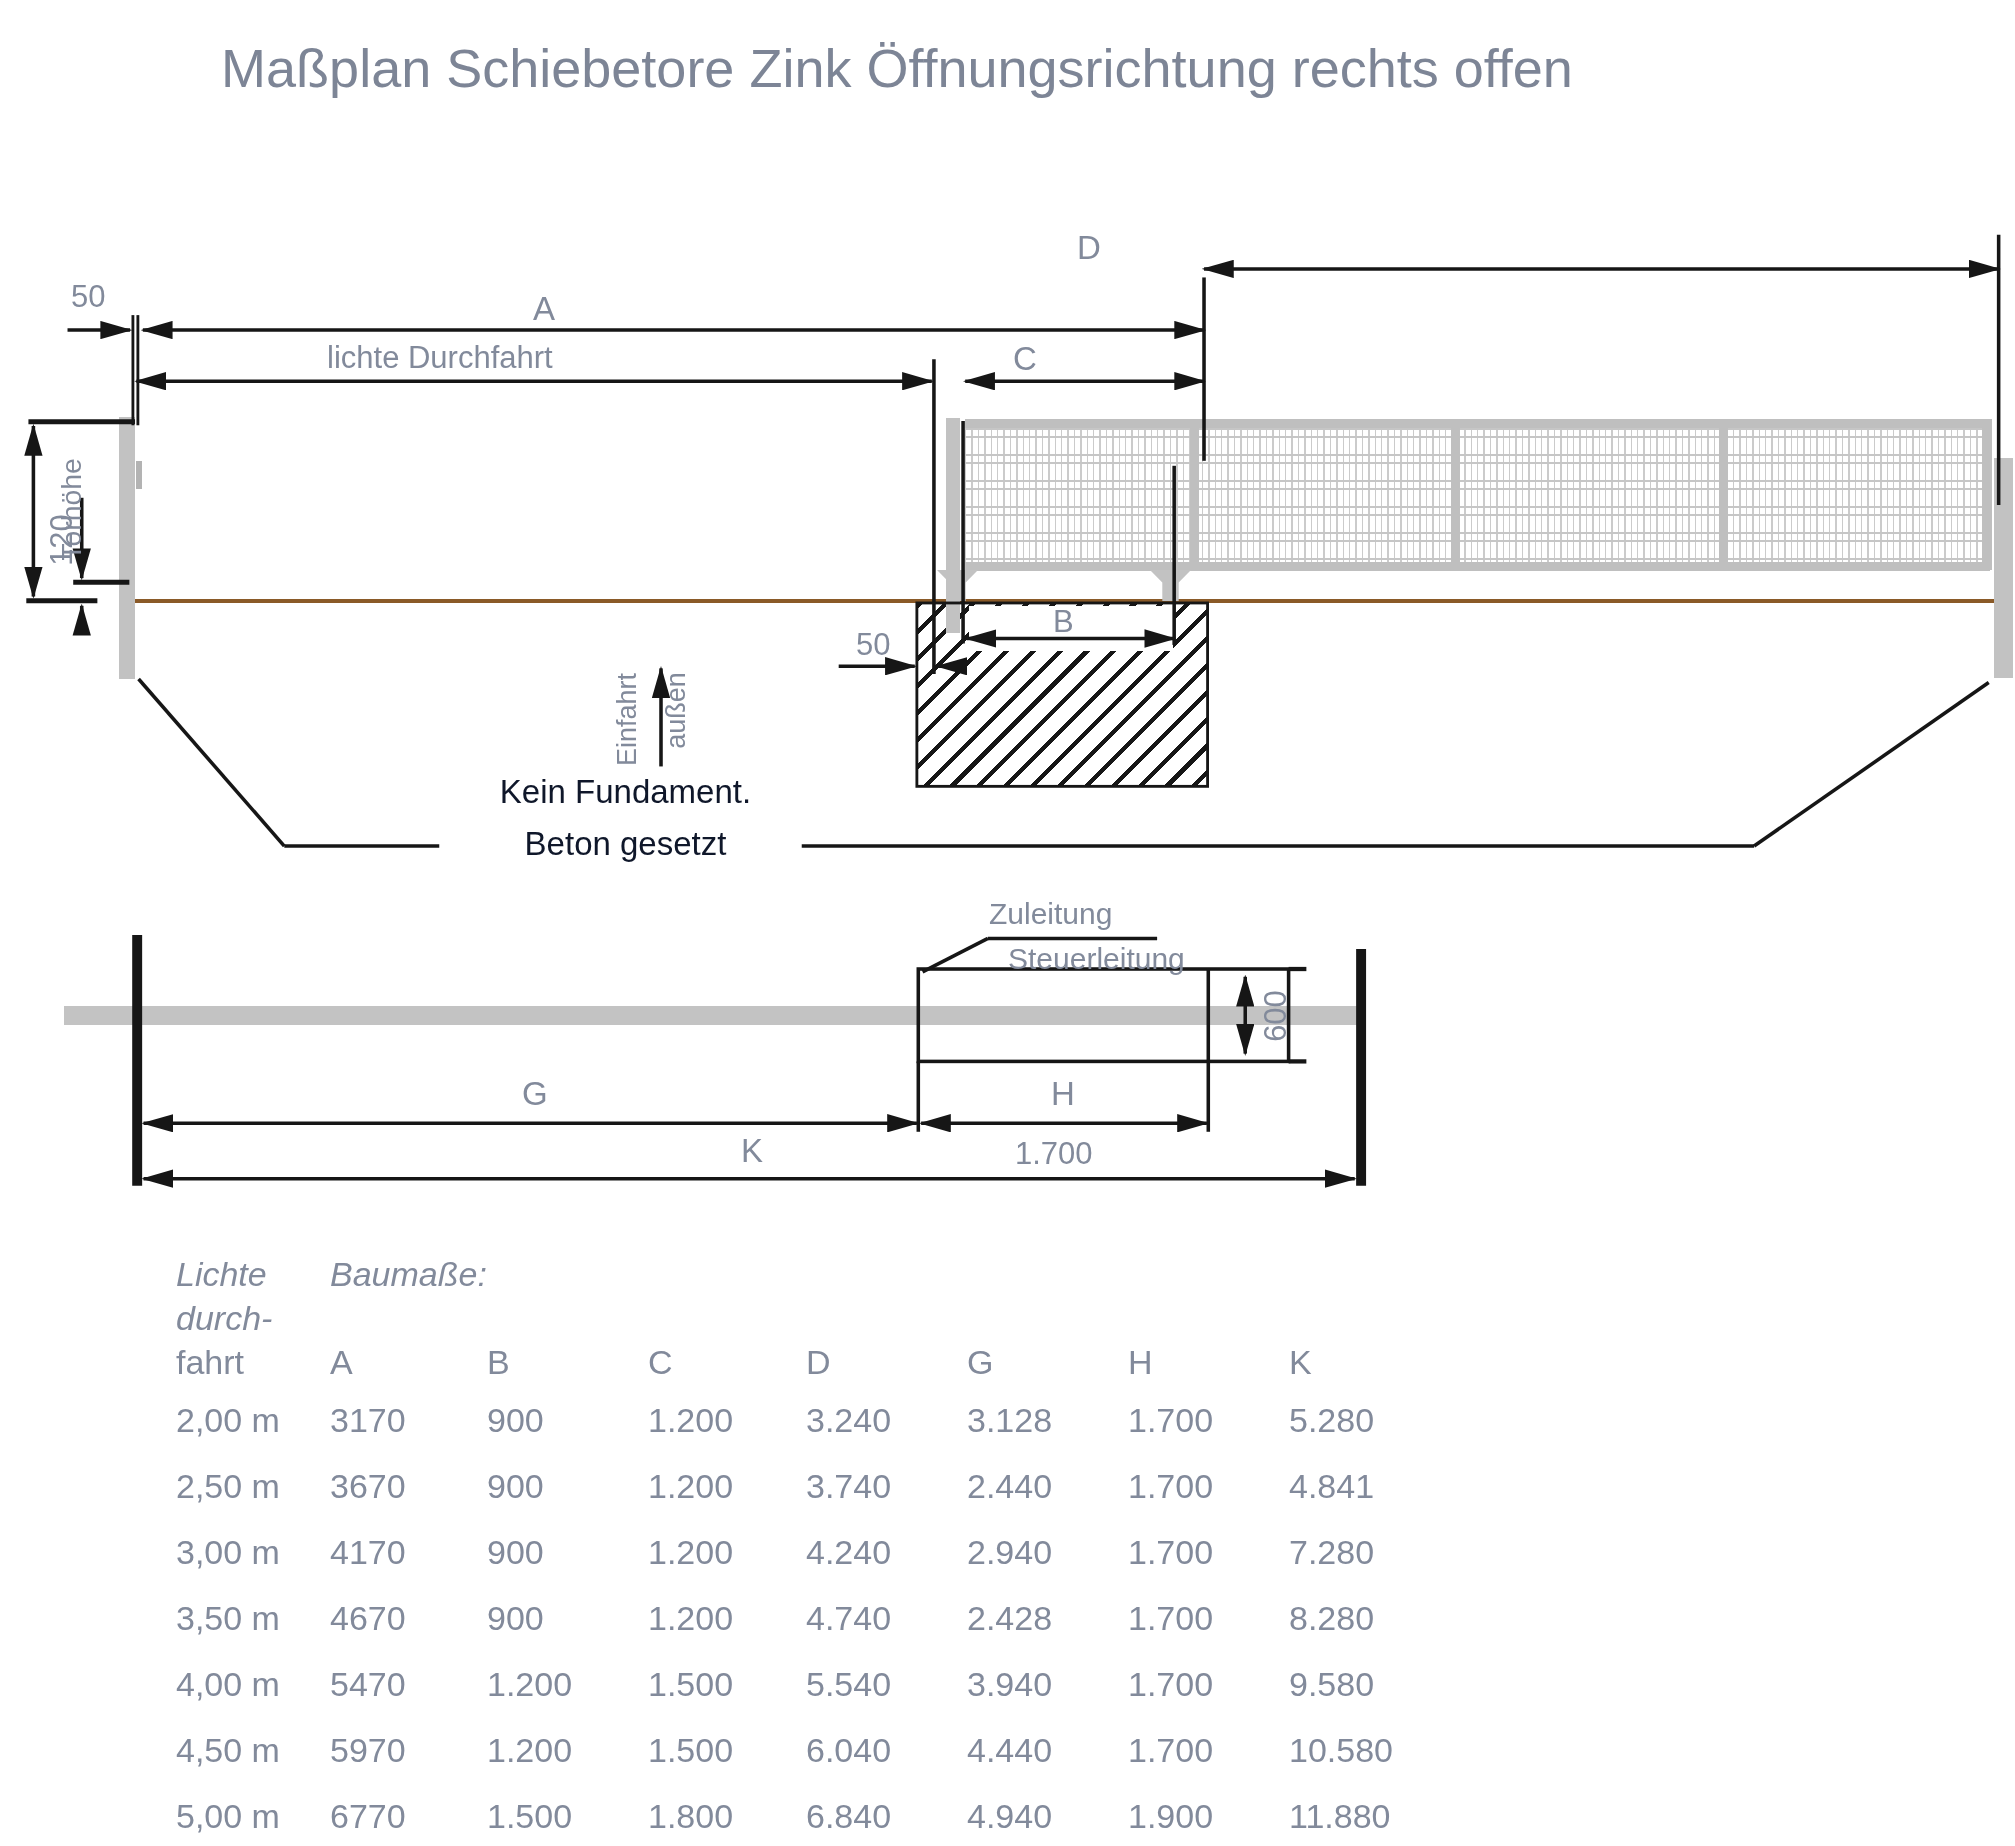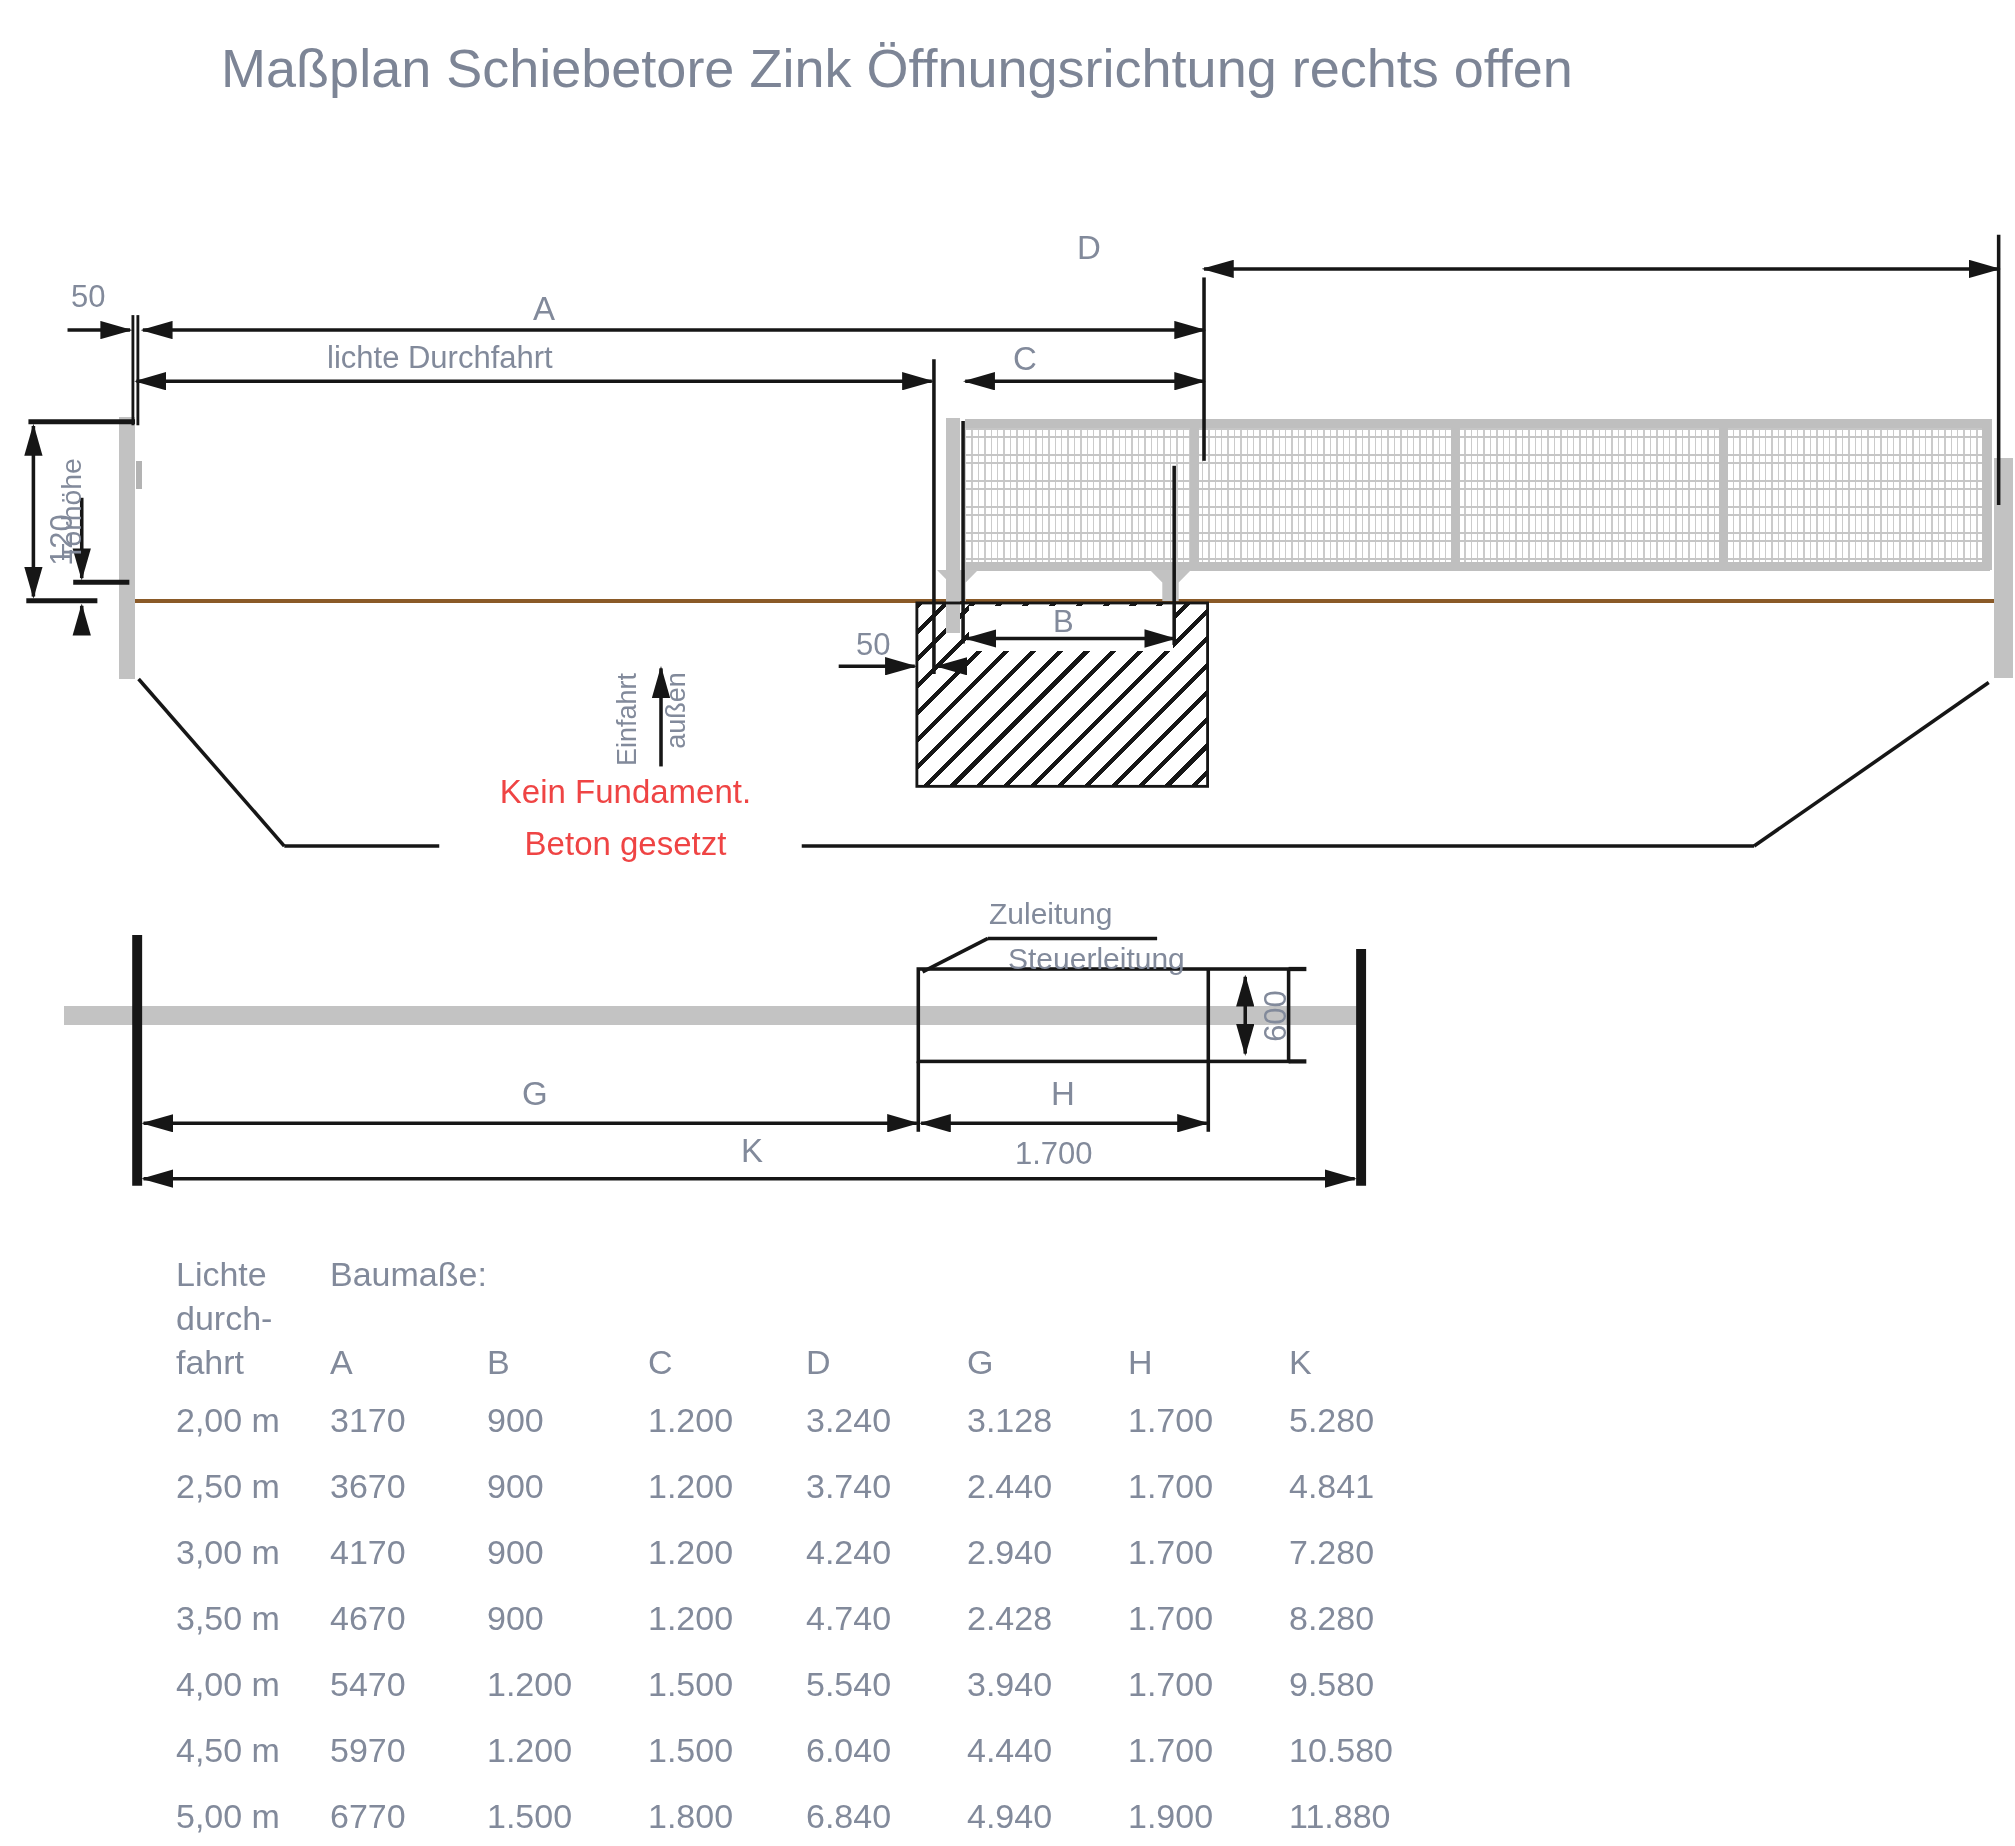--- a/index.html
+++ b/index.html
@@ -18,27 +18,27 @@
       repeating-linear-gradient(90deg,#cbcbcb 0 1.4px,rgba(0,0,0,0) 1.4px 6.4px);}
   .foot{position:absolute;background:#c2c2c2;
         clip-path:polygon(0 0,100% 0,70% 40%,70% 100%,30% 100%,30% 40%);}
   #groundline{position:absolute;left:135px;top:599px;width:1859px;height:4.3px;background:#8a5a28;}
   #foundation-hatch{position:absolute;left:917px;top:603px;width:291px;height:183px;
     background:repeating-linear-gradient(135deg,#161616 0 4.3px,rgba(0,0,0,0) 4.3px 19px);}
   #b-whitepatch{position:absolute;left:969px;top:606px;width:204px;height:45px;background:#fff;}
   #plan-band{position:absolute;left:64px;top:1006px;width:1297px;height:18.5px;background:#c3c3c3;}
   svg{position:absolute;left:0;top:0;}
   #note{position:absolute;left:455px;top:766px;width:341px;text-align:center;
-        font-size:33px;color:#ef4444;line-height:52px;}
+        font-size:33px;color:#0f172a;line-height:52px;}
   
   #spec-table{position:absolute;left:176px;top:1252px;display:grid;
      grid-template-columns:154px 157px 161px 158px 161px 161px 161px 168px;
      font-size:34px;color:#828a9b;}
   #spec-table .cell{overflow:visible;}
-  .hrow1{height:91px;line-height:44px;}
+  .hrow1{height:91px;line-height:44px;font-style:italic;}
   .hrow2{height:58px;}
   .drow{height:66px;}
 </style>
 </head>
 <body>
 
 <div id="canvas">
 
   <div id="title">Maßplan Schiebetore Zink Öffnungsrichtung rechts offen</div>
 

